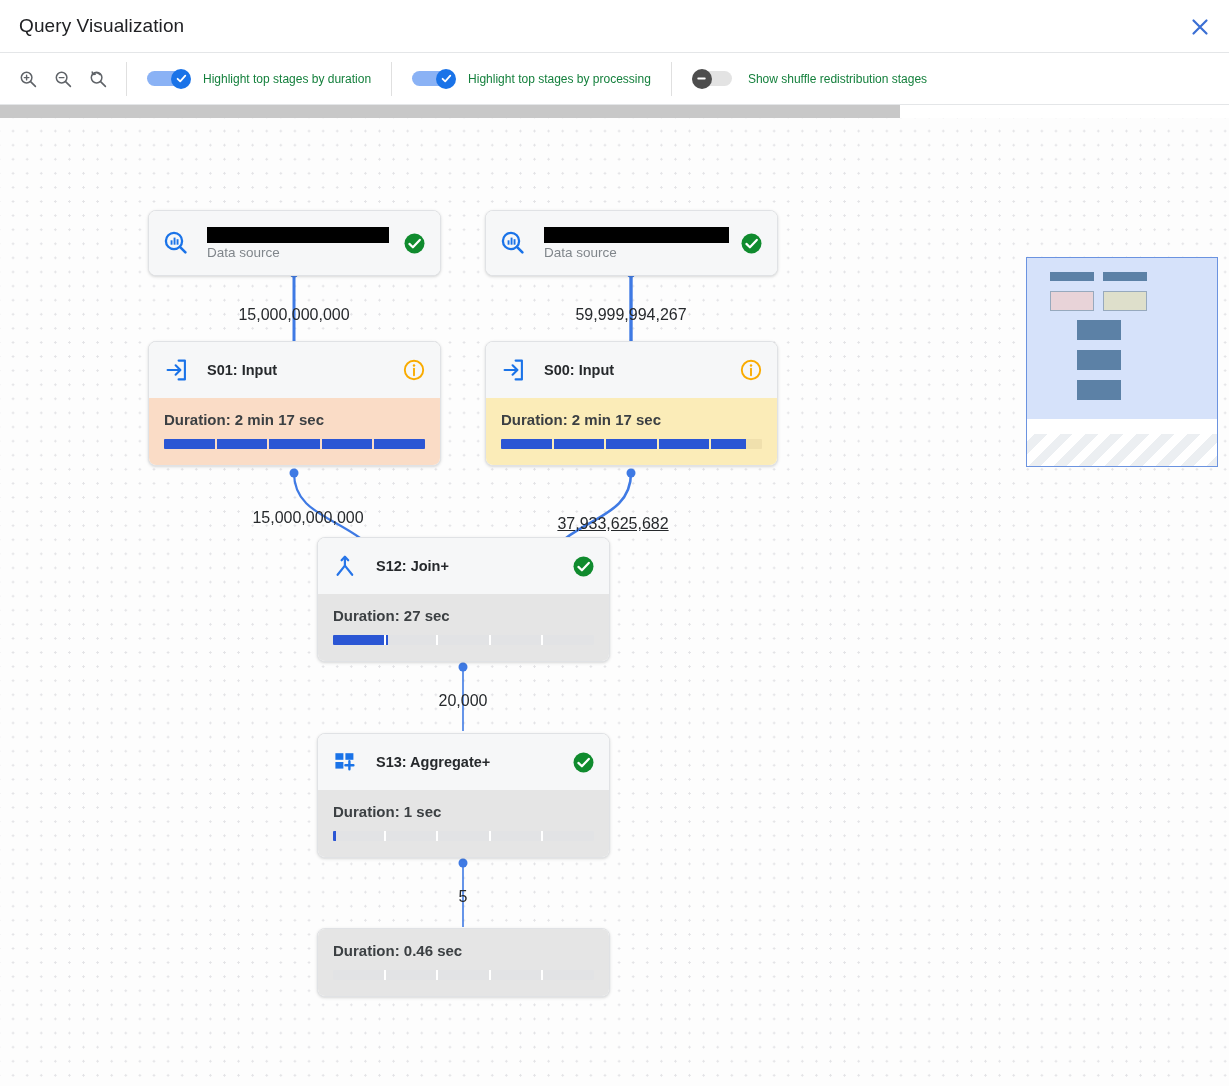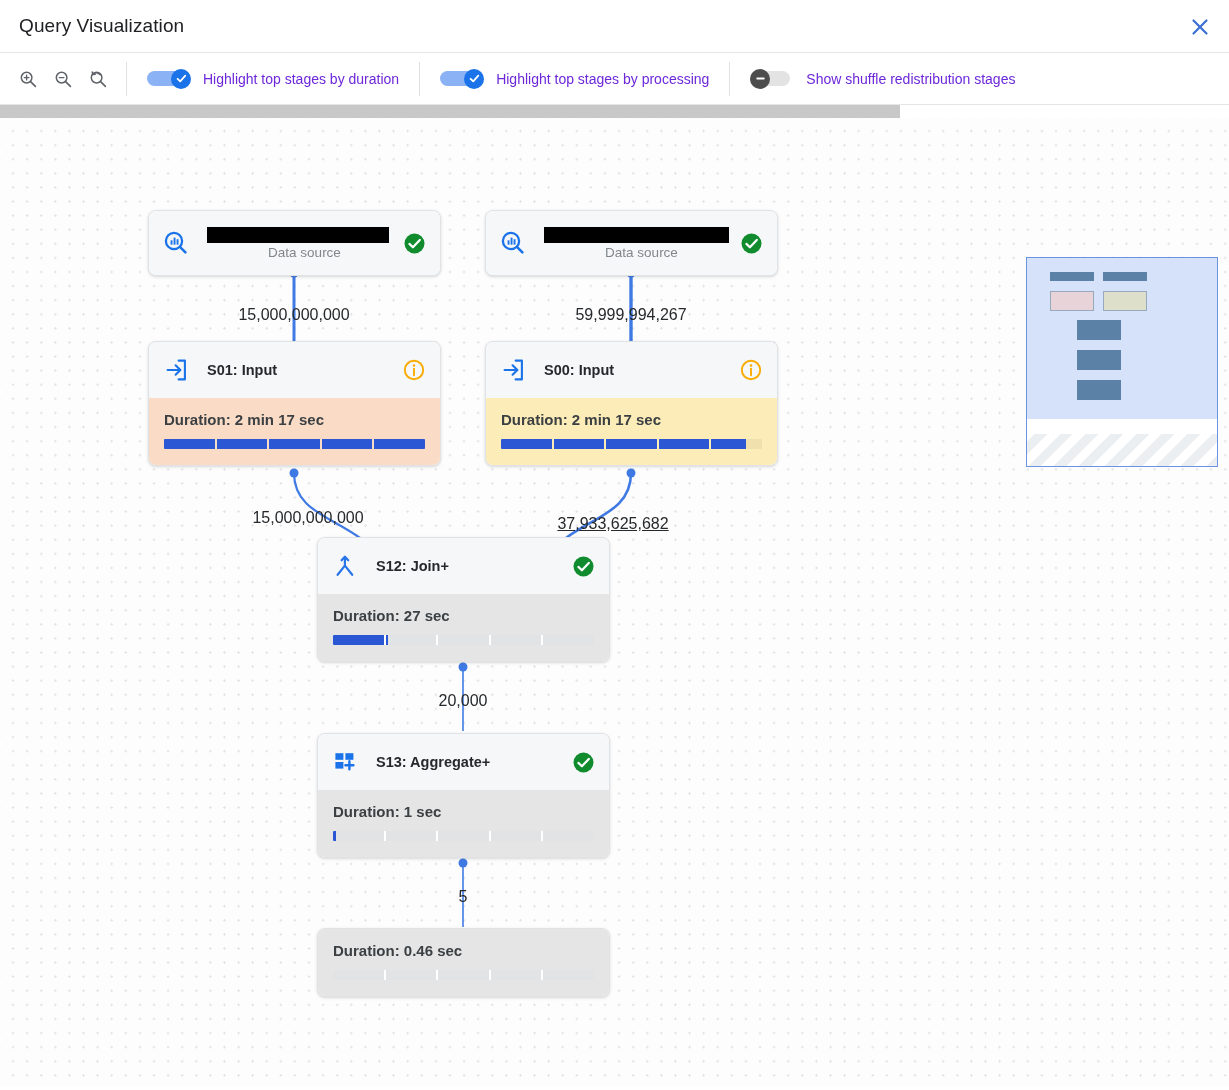--- a/index.html
+++ b/index.html
@@ -80,22 +80,22 @@
     position: absolute;
     top: 0;
     width: 20px; height: 20px;
     border-radius: 50%;
     display: flex; align-items: center; justify-content: center;
   }
   .switch.on .knob { right: 0; background: #1a73e8; }
   .switch.off .knob { left: 0; background: #4d4d4d; }
   .switch .knob svg { display: block; }
   .toggle-label {
-    font-size: 14px;
-    color: #6d28d9;
+    font-size: 12px;
+    color: #15803d;
     white-space: nowrap;
   }
 
   
   .hscroll-track {
     height: 13px;
     background: #ffffff;
   }
   .hscroll-thumb {
     height: 13px;
@@ -128,21 +128,21 @@
     box-shadow: 0 1px 2px rgba(60,64,67,0.12), 0 1px 3px 1px rgba(60,64,67,0.06);
     overflow: hidden;
     cursor: pointer;
   }
   .node-head {
     display: flex;
     align-items: center;
     padding: 0 14px;
     background: #f6f7f8;
   }
-  .node-head.src { height: 64px; text-align: center; }
+  .node-head.src { height: 64px; }
   .node-head.stage { height: 56px; }
   .node-icon {
     width: 26px; height: 26px;
     flex: none;
     display: flex; align-items: center; justify-content: center;
   }
   .node-icon svg { display: block; }
   .node-titles {
     flex: 1 1 auto;
     margin-left: 18px;

